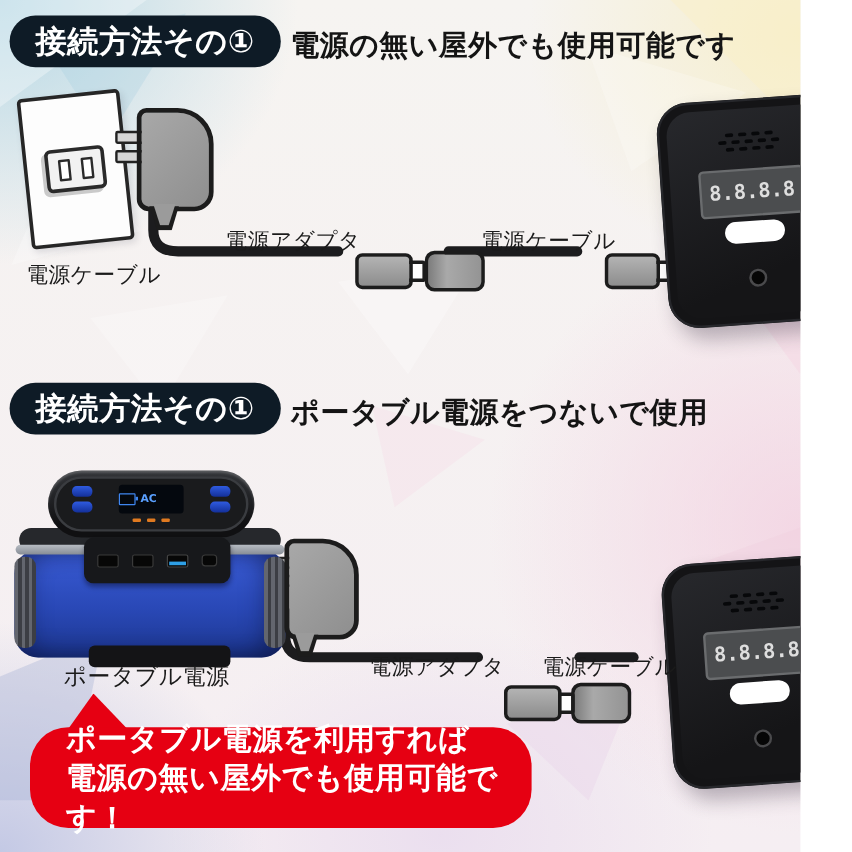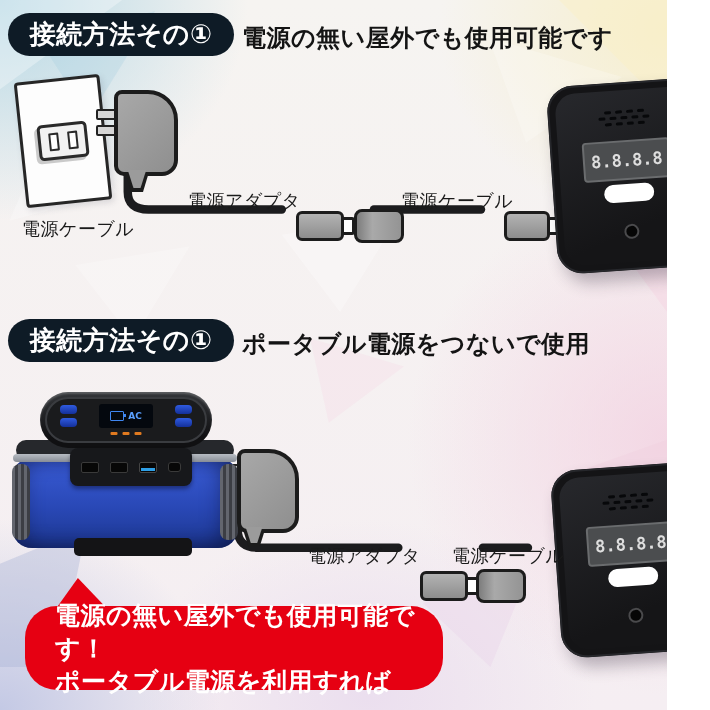--- a/index.html
+++ b/index.html
@@ -50,21 +50,21 @@
     font-family:"DejaVu Sans Mono","Liberation Mono",monospace;font-weight:bold;font-size:17px;color:#dedede;letter-spacing:0;}
   .white-pill{position:absolute;top:94px;left:50%;transform:translateX(-50%);width:50px;height:18px;background:#fff;border-radius:10px;}
   .hole{position:absolute;top:134px;left:50%;transform:translateX(-50%);width:11px;height:11px;background:#060606;
     border:2px solid #4a4a4c;border-radius:50%;}
   
   .station{position:absolute;left:12px;top:392px;width:226px;height:168px;z-index:4;}
   .st-top{position:absolute;left:28px;top:0;width:172px;height:56px;border-radius:28px;
     background:linear-gradient(180deg,#34363a,#101012 80%);box-shadow:inset 0 2px 2px rgba(255,255,255,.2);}
   .st-top-rim{position:absolute;inset:5px;border-radius:23px;border:2px solid #3a3c40;background:#1a1b1d;}
   .st-screen{position:absolute;left:50%;top:12px;transform:translateX(-50%);width:54px;height:24px;background:#04080e;border-radius:3px;
-    display:flex;align-items:center;justify-content:center;gap:4px;}
+    display:flex;align-items:center;gap:4px;}
   .batt{width:12px;height:8px;border:1.5px solid #3f86f0;border-radius:1px;position:relative;}
   .batt::after{content:"";position:absolute;right:-3px;top:2px;width:2px;height:3px;background:#3f86f0;}
   .st-ac{color:#5aa0ff;font-size:9px;font-weight:bold;}
   .st-arrows{position:absolute;left:50%;top:40px;transform:translateX(-50%);display:flex;gap:5px;}
   .st-arrows i{display:block;width:7px;height:3px;background:#e07a20;border-radius:1px;}
   .st-btns{position:absolute;top:13px;display:flex;flex-direction:column;gap:4px;}
   .st-btns i{display:block;width:17px;height:9px;border-radius:4px;background:linear-gradient(180deg,#2f5be0,#14309a);}
   .st-band{position:absolute;left:4px;top:48px;width:218px;height:20px;background:#26282c;border-radius:10px;}
   .st-rim{position:absolute;left:1px;top:62px;width:224px;height:8px;background:linear-gradient(180deg,#b7bcc3,#878d96);border-radius:4px;}
   .st-body{position:absolute;left:0;top:66px;width:226px;height:90px;border-radius:20px;
@@ -202,20 +202,21 @@
         </div>
     </div>
     <div class="st-ports">
       <span class="port"></span>
       <span class="port"></span>
       <span class="port usb-blue"></span>
       <span class="port small"></span>
     </div>
     <div class="st-foot"></div>
   </div>
+  <div class="label" style="left:53px;top:551px;font-size:19px;">ポータブル電源</div>
 
   <span class="prong" style="left:224px;top:464px;width:18px;height:6px;"></span>
   <span class="prong" style="left:224px;top:479px;width:18px;height:6px;"></span>
   <div class="adapter a2"></div>
   <div class="neck-o" style="left:240px;top:527px;width:28px;height:20px;"></div>
   <div class="neck-i" style="left:244px;top:527px;width:20px;height:16px;"></div>
   <div class="label" style="left:308px;top:544px;">電源アダプタ</div>
 
   <div class="tip" style="left:460px;top:577px;width:13px;height:12px;"></div>
   <div class="plug" style="left:420px;top:571px;width:42px;height:24px;"></div>
@@ -246,17 +247,17 @@
           </div>
       </div>
       <div class="seg-display">8.8.8.8</div>
       <div class="white-pill"></div>
       <div class="hole"></div>
     </div>
   </div>
 
   <div class="banner-tail"></div>
   <div class="banner">
+    <div class="banner-line">ポータブル電源を利用すれば</div>
     <div class="banner-line">電源の無い屋外でも使用可能です！</div>
-    <div class="banner-line">ポータブル電源を利用すれば</div>
   </div>
 
 </div>
 
 </body></html>

